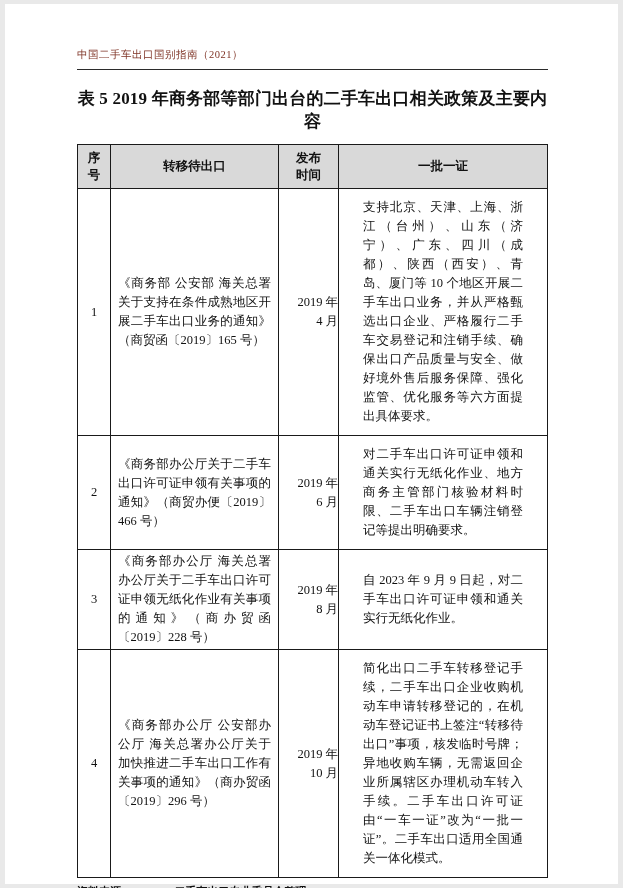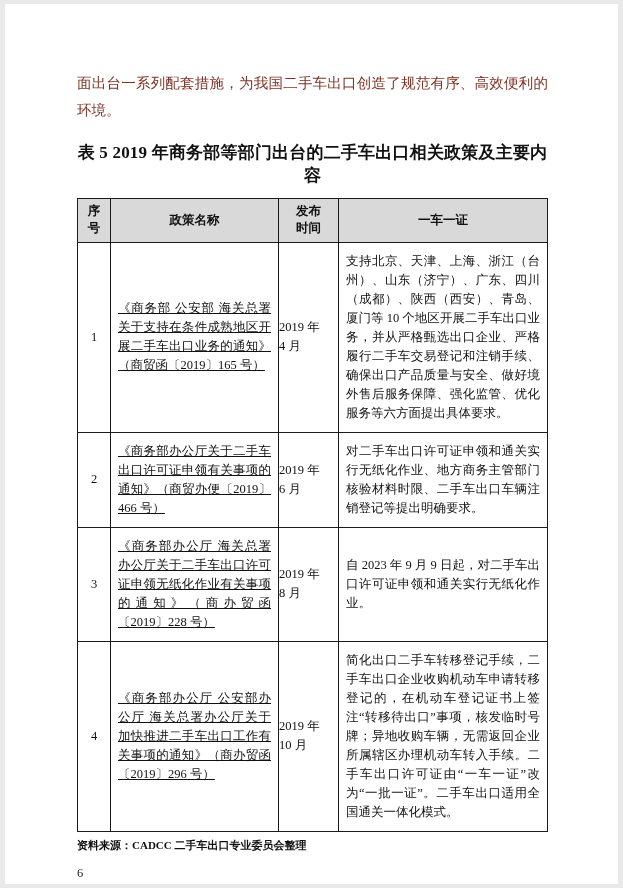--- a/index.html
+++ b/index.html
@@ -56,60 +56,60 @@
     vertical-align: middle;
     height: 44px;
     line-height: 1.35;
     padding: 3px 2px;
   }
   .policy-table td {
     vertical-align: middle;
     line-height: 1.52;
   }
   td.cell-no { text-align: center; }
-  td.cell-policy { padding: 9px 7px; text-align: justify; text-decoration: underline; }
-  td.cell-date { text-align: left; white-space: pre-line; }
-  td.cell-content { padding: 9px 7px; text-align: justify; }
+  td.cell-policy { padding: 2px 7px; text-align: justify; }
+  td.cell-date { text-align: right; white-space: pre-line; }
+  td.cell-content { padding: 9px 24px; text-align: justify; }
   .source-note {
     margin-top: 6px;
     font-weight: bold;
     font-size: 11px;
     color: #111111;
   }
   .page-number {
     margin-top: 13px;
     font-size: 12.5px;
     color: #222222;
   }
 </style>
 </head>
 <body>
 
 <div class="page">
 
+  <div class="running-header">中国二手车出口国别指南（2021）</div>
 
-  <p class="body-text">面出台一系列配套措施，为我国二手车出口创造了规范有序、高效便利的环境。</p>
 
   <div class="table-title">表 5  2019 年商务部等部门出台的二手车出口相关政策及主要内容</div>
 
   <table class="policy-table">
     <colgroup>
       <col style="width:33px">
       <col style="width:168px">
       <col style="width:60px">
       <col>
     </colgroup>
     <thead>
       <tr>
         <th>序
 号</th>
-        <th>政策名称</th>
+        <th>转移待出口</th>
         <th>发布
 时间</th>
-        <th>一车一证</th>
+        <th>一批一证</th>
       </tr>
     </thead>
     <tbody>
       <tr>
         <td class="cell-no">1</td>
         <td class="cell-policy">《商务部 公安部 海关总署关于支持在条件成熟地区开展二手车出口业务的通知》（商贸函〔2019〕165 号）</td>
         <td class="cell-date">2019 年
 4 月</td>
         <td class="cell-content">支持北京、天津、上海、浙江（台州）、山东（济宁）、广东、四川（成都）、陕西（西安）、青岛、厦门等 10 个地区开展二手车出口业务，并从严格甄选出口企业、严格履行二手车交易登记和注销手续、确保出口产品质量与安全、做好境外售后服务保障、强化监管、优化服务等六方面提出具体要求。</td>
       </tr>

